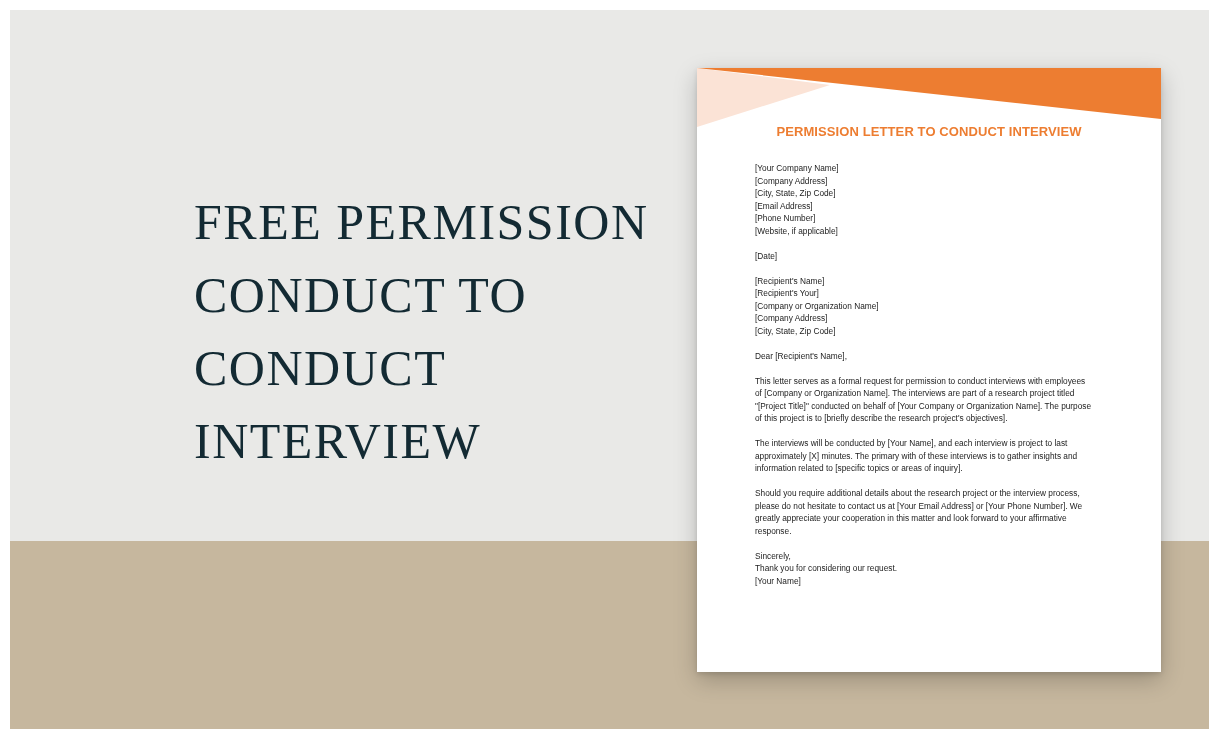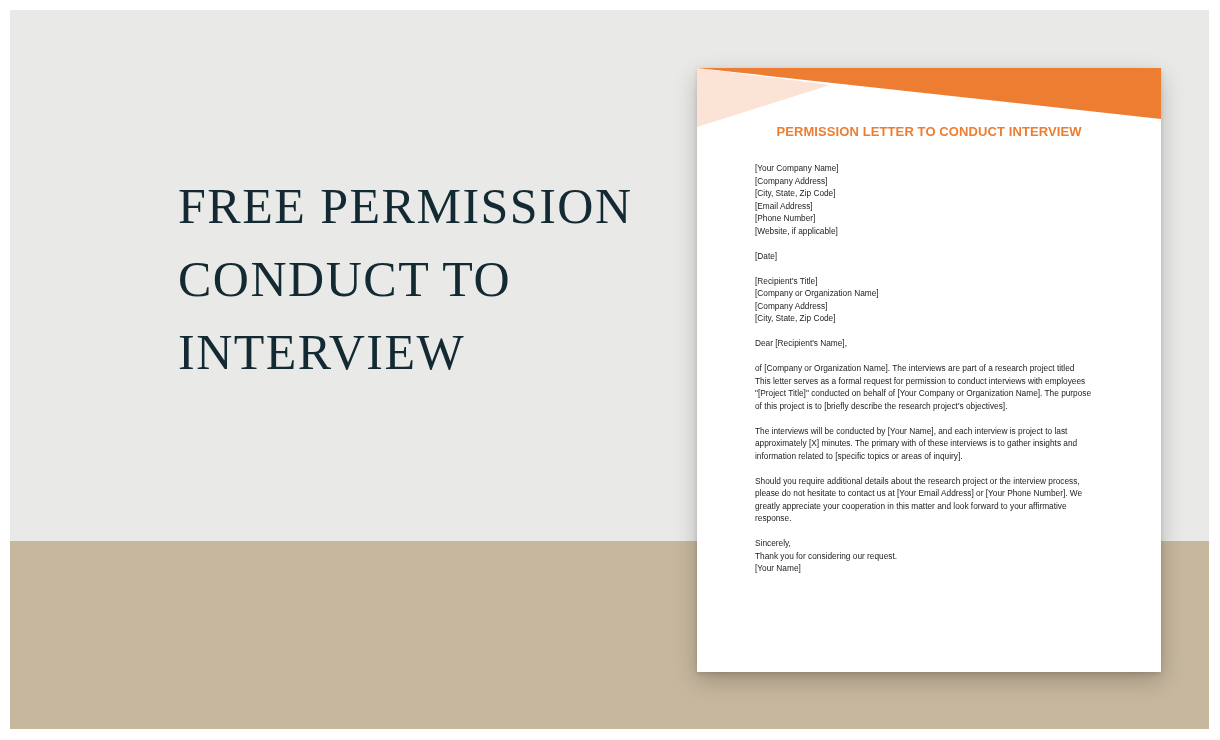--- a/index.html
+++ b/index.html
@@ -9,21 +9,21 @@
   }
   .frame {
     position: absolute; left: 10px; top: 10px; width: 1199px; height: 719px;
     background: #e9e9e7; overflow: hidden;
   }
   .tan-band {
     position: absolute; left: 0; top: 531px; width: 100%; height: 188px;
     background: #c6b79e;
   }
   .hero-title {
-    position: absolute; left: 168px; top: 160px; margin: 0;
+    position: absolute; left: 168px; top: 160px; margin: 16px;
     font-family: "Liberation Serif", "DejaVu Serif", serif;
     font-weight: normal; color: #132a33;
     font-size: 50px; line-height: 73px; letter-spacing: 1.5px;
   }
   .hero-title span { display: block; white-space: nowrap; }
   .paper {
     position: absolute; left: 687px; top: 58px; width: 464px; height: 604px;
     background: #ffffff;
     box-shadow: 0 8px 22px rgba(0,0,0,0.22), 0 2px 5px rgba(0,0,0,0.12);
     overflow: hidden;
@@ -44,20 +44,21 @@
 </style>
 </head>
 <body>
 
 <div class="frame">
   <div class="tan-band"></div>
 
   <h1 class="hero-title">
     <span>FREE PERMISSION</span>
     <span>CONDUCT TO</span>
+    <span>CONDUCT</span>
     <span>INTERVIEW</span>
   </h1>
 
   <div class="paper">
     <svg class="deco" width="464" height="80" viewBox="0 0 464 80">
       <polygon points="0,0 133,17 0,59" fill="#fbe3d6"></polygon>
       <polygon points="0,0 464,0 464,51" fill="#ed7d31"></polygon>
     </svg>
 
     <div class="doc-title">PERMISSION LETTER TO CONDUCT INTERVIEW</div>
@@ -68,31 +69,32 @@
         <div class="line">[Company Address]</div>
         <div class="line">[City, State, Zip Code]</div>
         <div class="line">[Email Address]</div>
         <div class="line">[Phone Number]</div>
         <div class="line">[Website, if applicable]</div>
       </div>
       <div class="gap"></div>
       <div class="line">[Date]</div>
       <div class="gap"></div>
       <div>
-        <div class="line">[Recipient's Title]</div>
+        <div class="line">[Recipient's Name]</div>
+        <div class="line">[Recipient's Your]</div>
         <div class="line">[Company or Organization Name]</div>
         <div class="line">[Company Address]</div>
         <div class="line">[City, State, Zip Code]</div>
       </div>
       <div class="gap"></div>
       <div class="line">Dear [Recipient's Name],</div>
       <div class="gap"></div>
       <div>
+        <div class="line">This letter serves as a formal request for permission to conduct interviews with employees</div>
         <div class="line">of [Company or Organization Name]. The interviews are part of a research project titled</div>
-        <div class="line">This letter serves as a formal request for permission to conduct interviews with employees</div>
         <div class="line">"[Project Title]" conducted on behalf of [Your Company or Organization Name]. The purpose</div>
         <div class="line">of this project is to [briefly describe the research project's objectives].</div>
       </div>
       <div class="gap"></div>
       <div>
         <div class="line">The interviews will be conducted by [Your Name], and each interview is project to last</div>
         <div class="line">approximately [X] minutes. The primary with of these interviews is to gather insights and</div>
         <div class="line">information related to [specific topics or areas of inquiry].</div>
       </div>
       <div class="gap"></div>

